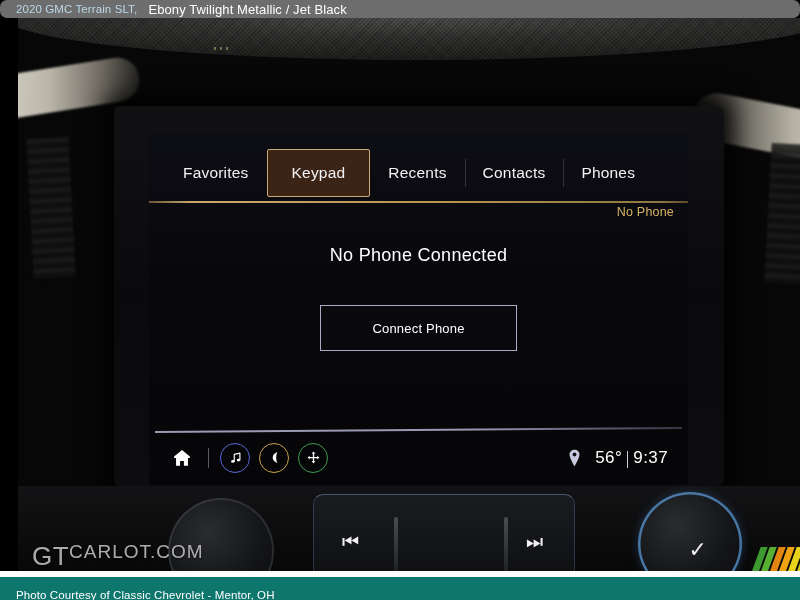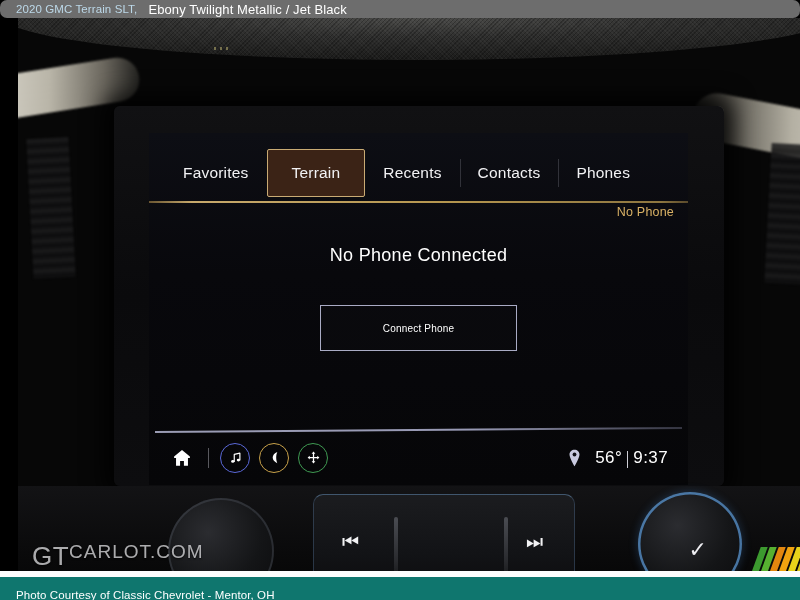--- a/index.html
+++ b/index.html
@@ -215,21 +215,21 @@
   }
   .connect-btn {
     margin-top: 39px;
     width: 197px; height: 46px;
     display: flex;
     align-items: center;
     justify-content: center;
     border: 1px solid #a9abc4;
     background: rgba(255,255,255,0.012);
     color: #ffffff;
-    font-size: 10px;
+    font-size: 13px;
     letter-spacing: 0.2px;
   }
 
   
   .screen-rule {
     position: absolute;
     left: 6px; bottom: 55px;
     width: 527px; height: 1.5px;
     background: linear-gradient(to right, rgba(180,182,210,0.85) 0%, rgba(168,170,200,0.9) 60%, rgba(120,122,150,0.4) 100%);
     transform: rotate(-0.45deg);
@@ -441,21 +441,21 @@
 
     <div class="bezel"></div>
 
     <div class="screen">
 
       <div class="tabs">
         <div class="tab">
           <span>Favorites</span>
         </div>
         <div class="tab active">
-          <span>Terrain</span>
+          <span>Keypad</span>
         </div>
         <div class="tab">
           <span>Recents</span>
         </div>
         <div class="tab">
           <span>Contacts</span>
         </div>
         <div class="tab">
           <span>Phones</span>
         </div>

